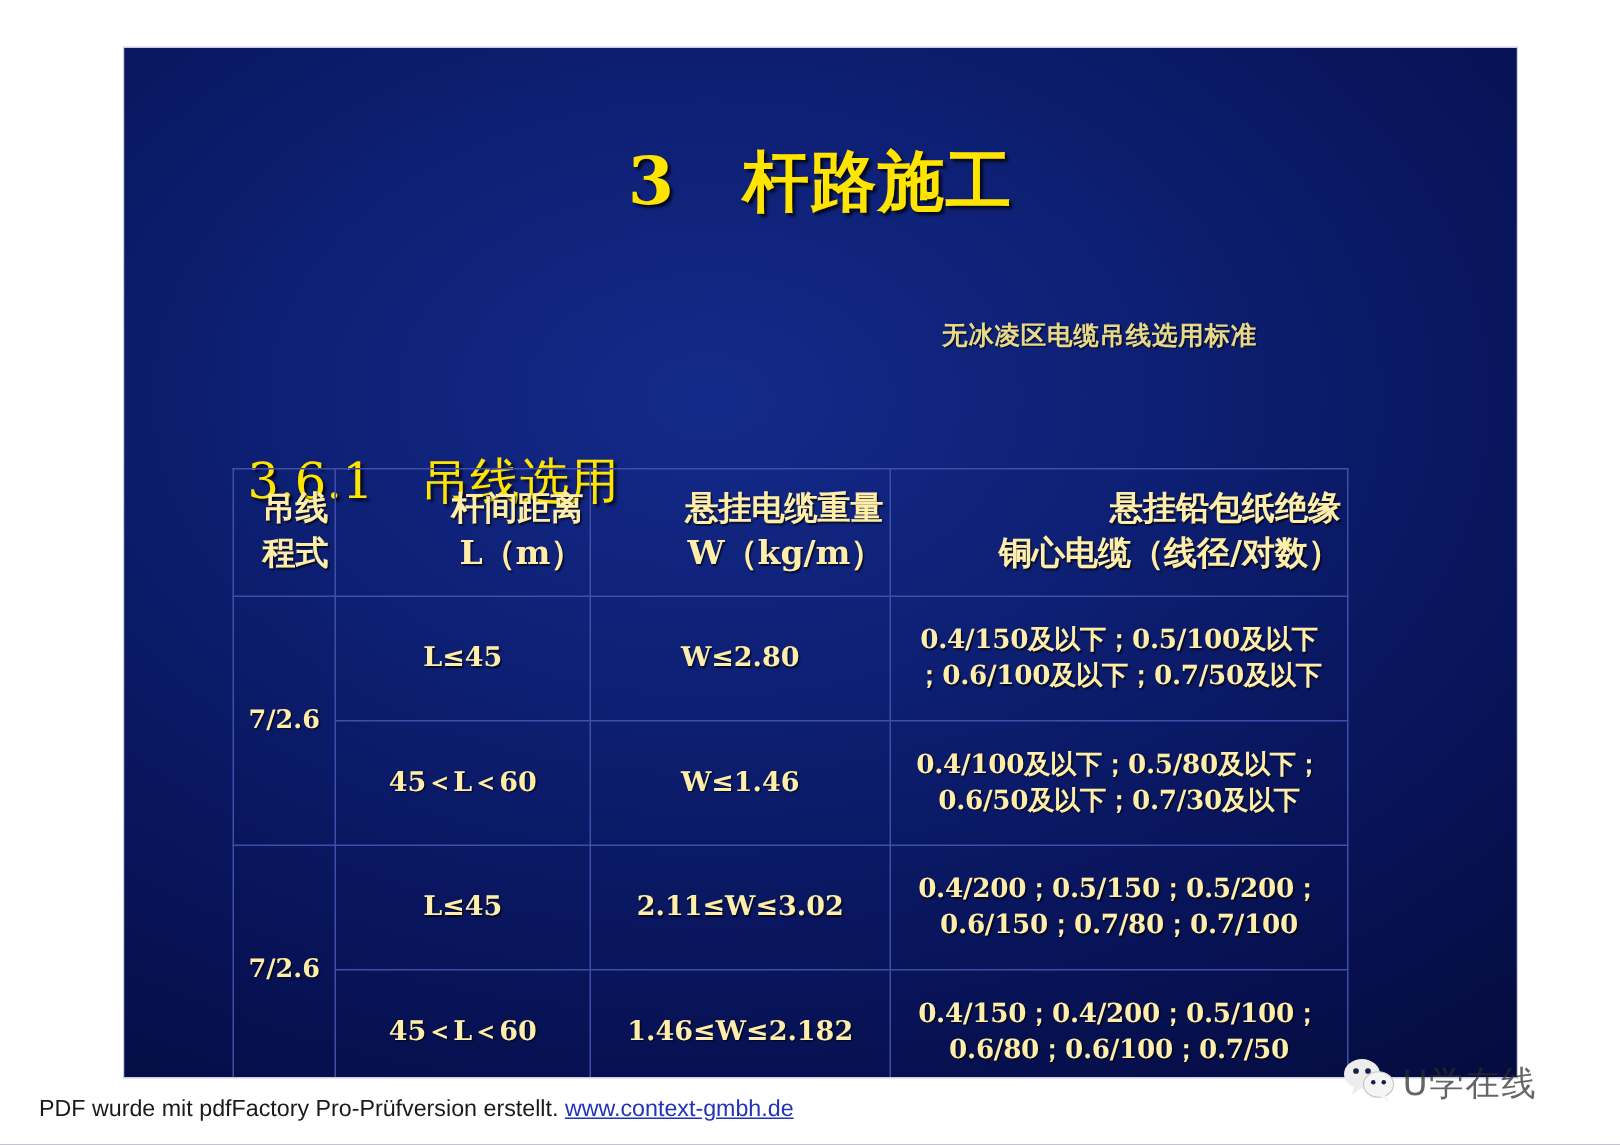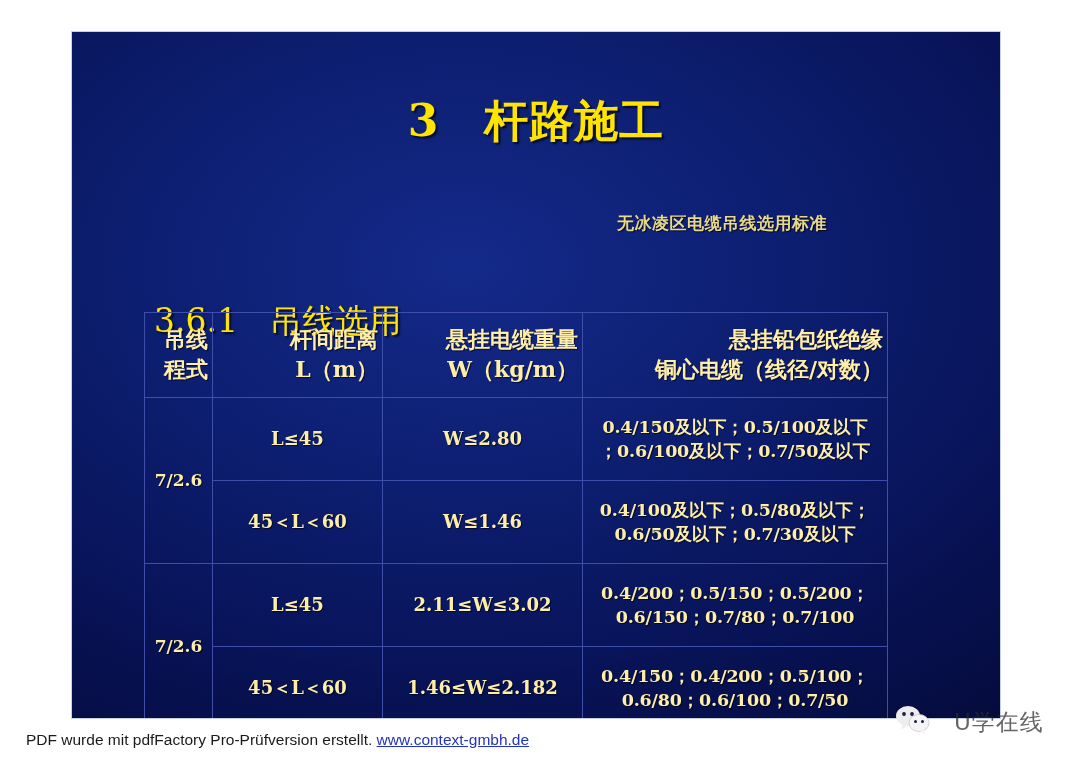--- a/index.html
+++ b/index.html
@@ -11,21 +11,21 @@
     width: 1080px;
     height: 763px;
     position: relative;
     overflow: hidden;
     font-family: "Liberation Sans", sans-serif;
   }
 
   
   #slide {
     position: absolute;
-    left: 72px;
+    left: 83px;
     top: 32px;
     width: 928px;
     height: 686px;
     background:
       radial-gradient(ellipse 120% 110% at 42% 34%, #142a8a 0%, #0d1f72 28%, #081357 55%, #040a39 80%, #02063054 100%),
       #050a38;
     box-shadow: 0 0 0 1px #c9cfe2;
     overflow: hidden;
   }
 
@@ -139,21 +139,21 @@
     text-decoration: underline;
   }
 
   
   .watermark {
     position: absolute;
     left: 895px;
     top: 705px;
     display: flex;
     align-items: center;
-    gap: 21px;
+    gap: 2px;
     pointer-events: none;
   }
   .wm-text {
     font-family: "DejaVu Sans", "Liberation Sans", sans-serif;
     font-size: 23px;
     color: #2b2b2b;
     opacity: 0.72;
     white-space: nowrap;
     letter-spacing: 1px;
   }

